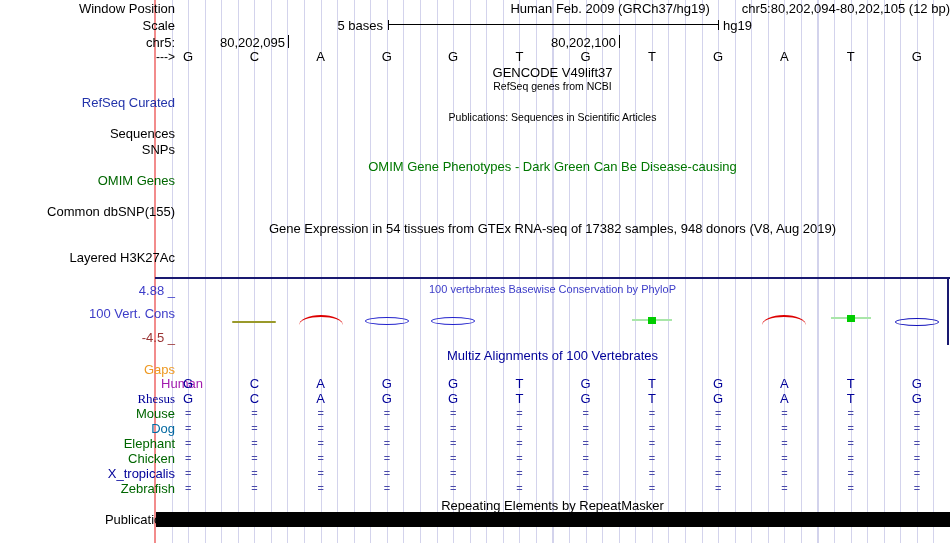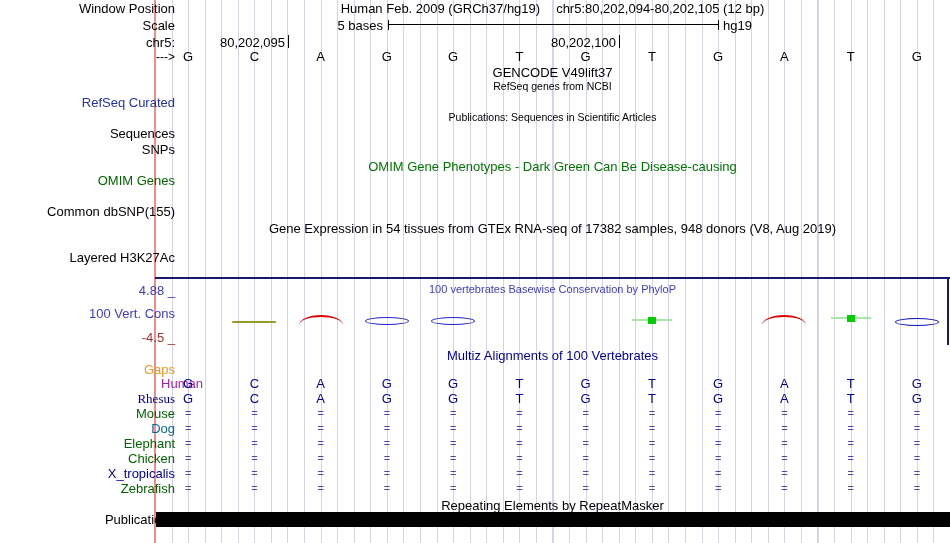--- a/index.html
+++ b/index.html
@@ -4,21 +4,21 @@
 <style>
   html,body{margin:0;padding:0;background:#fff;}
   .screen{position:relative;width:950px;height:543px;background:#fff;overflow:hidden;
           font-family:"Liberation Sans","DejaVu Sans",sans-serif;color:#000;}
   .grid{position:absolute;left:155px;top:0;width:795px;height:543px;
         background:repeating-linear-gradient(to right,#D3D3EC 0px,#D3D3EC 1px,transparent 1px,transparent 16.5625px);}
   .redline{position:absolute;left:154px;top:0;width:2px;height:543px;background:#F28C8C;}
   .llabel{position:absolute;left:0;width:150px;text-align:right;font-size:13px;white-space:nowrap;line-height:13px;margin-left:25px;}
   .ctr{position:absolute;left:155px;width:795px;text-align:center;font-size:13px;line-height:13px;white-space:nowrap;}
   .small{font-size:10.5px;line-height:11px;}
-  .hdrflex{display:flex;justify-content:center;gap:16px;}
+  .hdrflex{display:flex;justify-content:flex-end;gap:32px;}
   .baserow{position:absolute;left:155px;width:795px;display:flex;font-size:13px;line-height:13px;}
   .baserow span{flex:1;text-align:center;}
   .sprow{color:#000099;}
   .sprow .eq{font-size:11px;color:#4949AA;line-height:13px;}
   .coord{position:absolute;font-size:13px;line-height:13px;transform:translateX(-100%);padding-right:2px;white-space:nowrap;}
   .ctick{position:absolute;width:1px;height:13px;background:#000;}
   .ruler{position:absolute;left:388px;top:20px;width:329px;height:10px;
          border-left:1px solid #000;border-right:1px solid #000;}
   .ruler:before{content:"";position:absolute;left:0;right:0;top:4px;height:1px;background:#000;}
   .navyline{position:absolute;left:155px;top:277px;width:795px;height:2px;background:#191970;}

